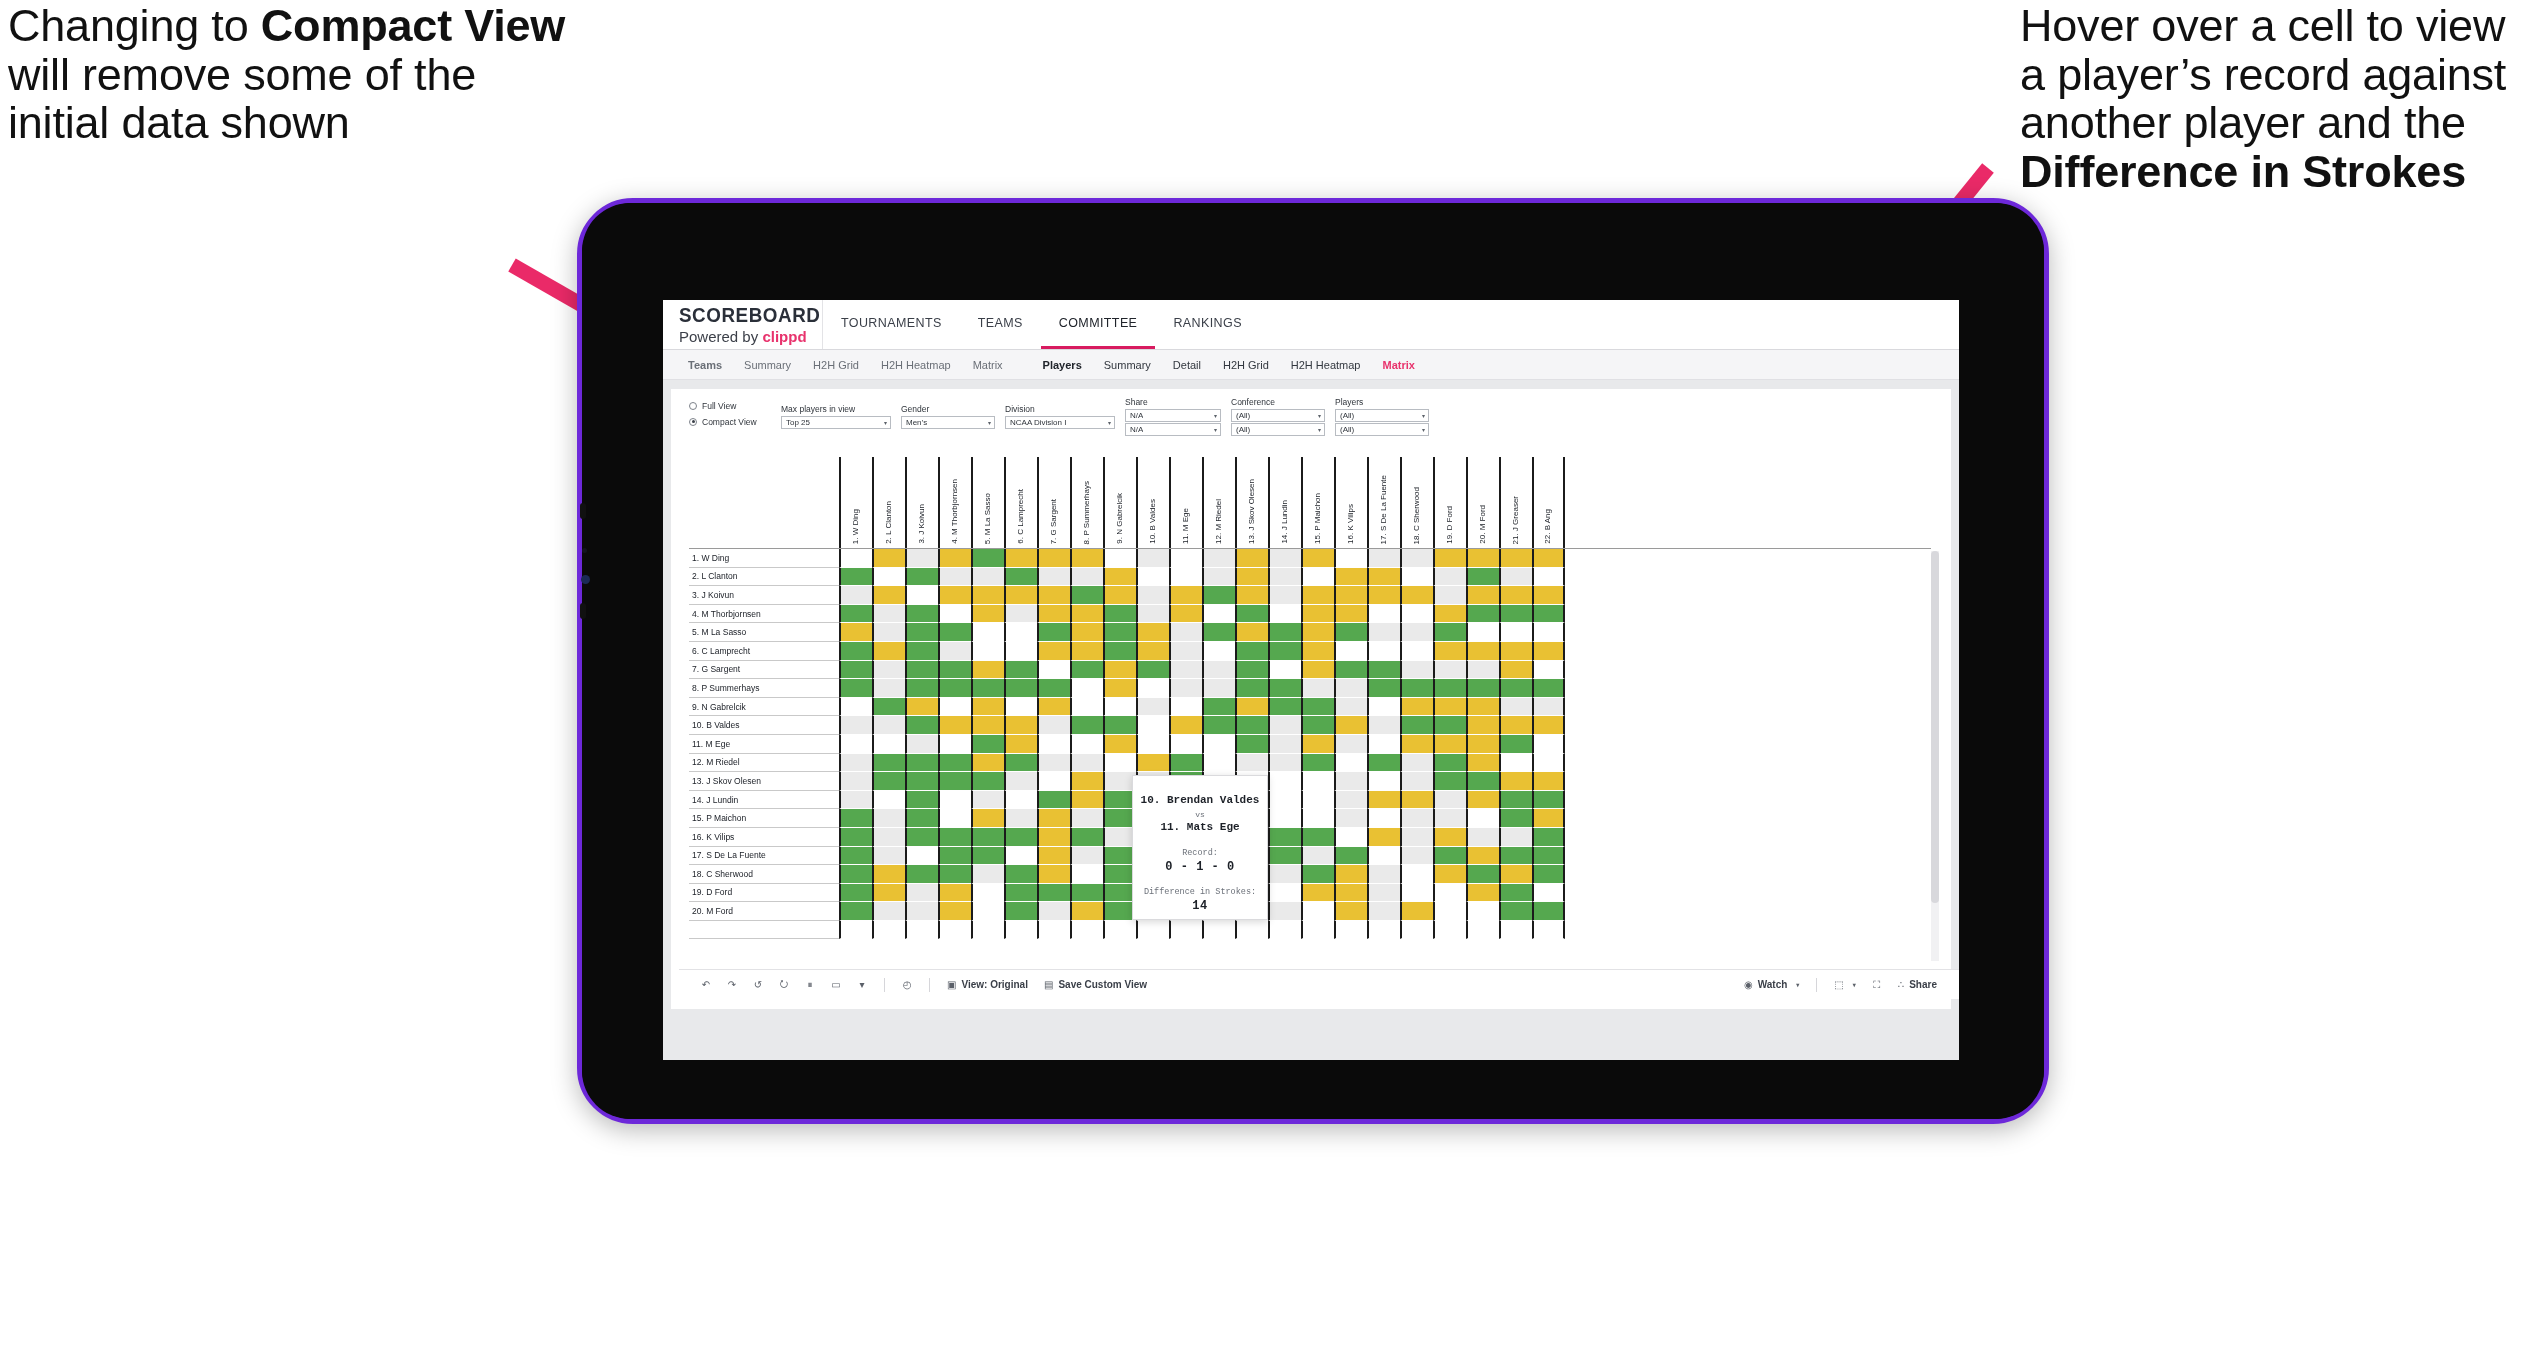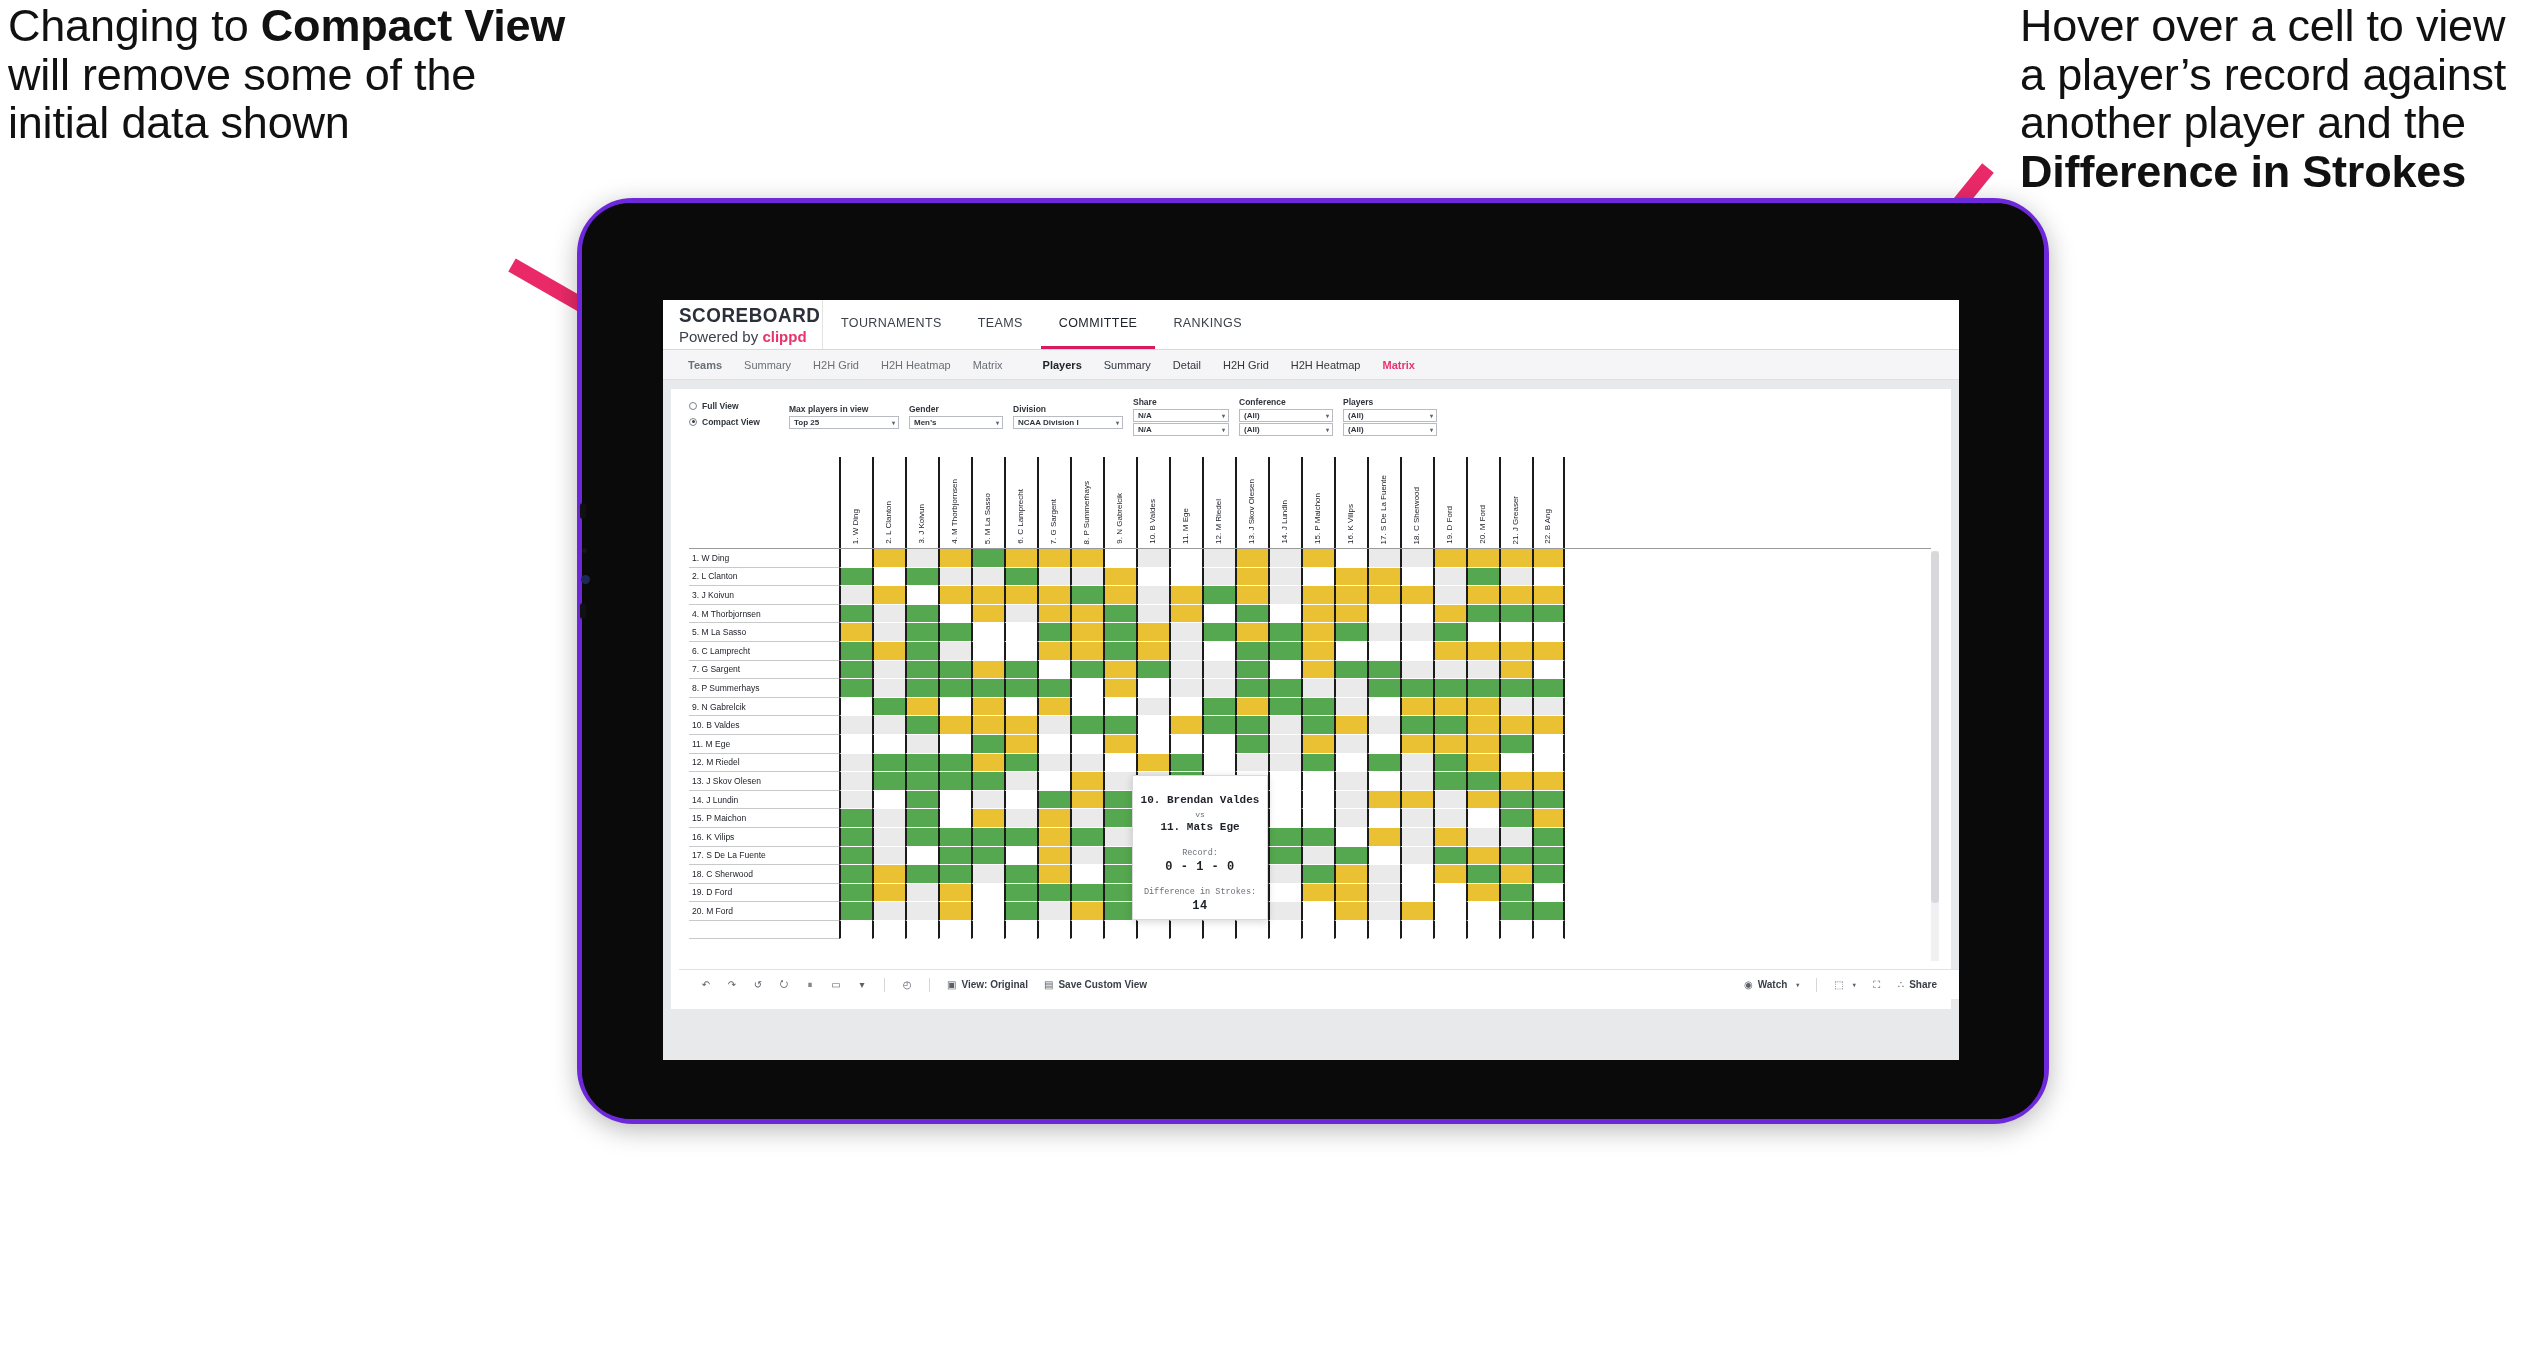--- a/index.html
+++ b/index.html
@@ -96,21 +96,21 @@
   
   #sheet {
     position:absolute; left: 8px; top: 89px;
     width: 1280px; height: 620px;
     background:#ffffff;
   }
 
   
   #filters {
     position:absolute; left: 18px; top: 8px; right: 10px; height: 42px;
-    display:flex; align-items:flex-start; gap: 8px; font-weight: bold;
+    display:flex; align-items:flex-start; gap: 0px;
   }
   .radio-col { width: 92px; padding-top: 2px; }
   .radio-row { display:flex; align-items:center; gap:5px; height:13px; margin-bottom:3px; }
   .radio {
     width:8px;height:8px;border-radius:50%;border:1px solid #7d828a;background:#fff;
     display:inline-block; position:relative; flex:none;
   }
   .radio.on::after{
     content:""; position:absolute; left:1.5px; top:1.5px; width:3px;height:3px;
     border-radius:50%; background:#3a3f48;

